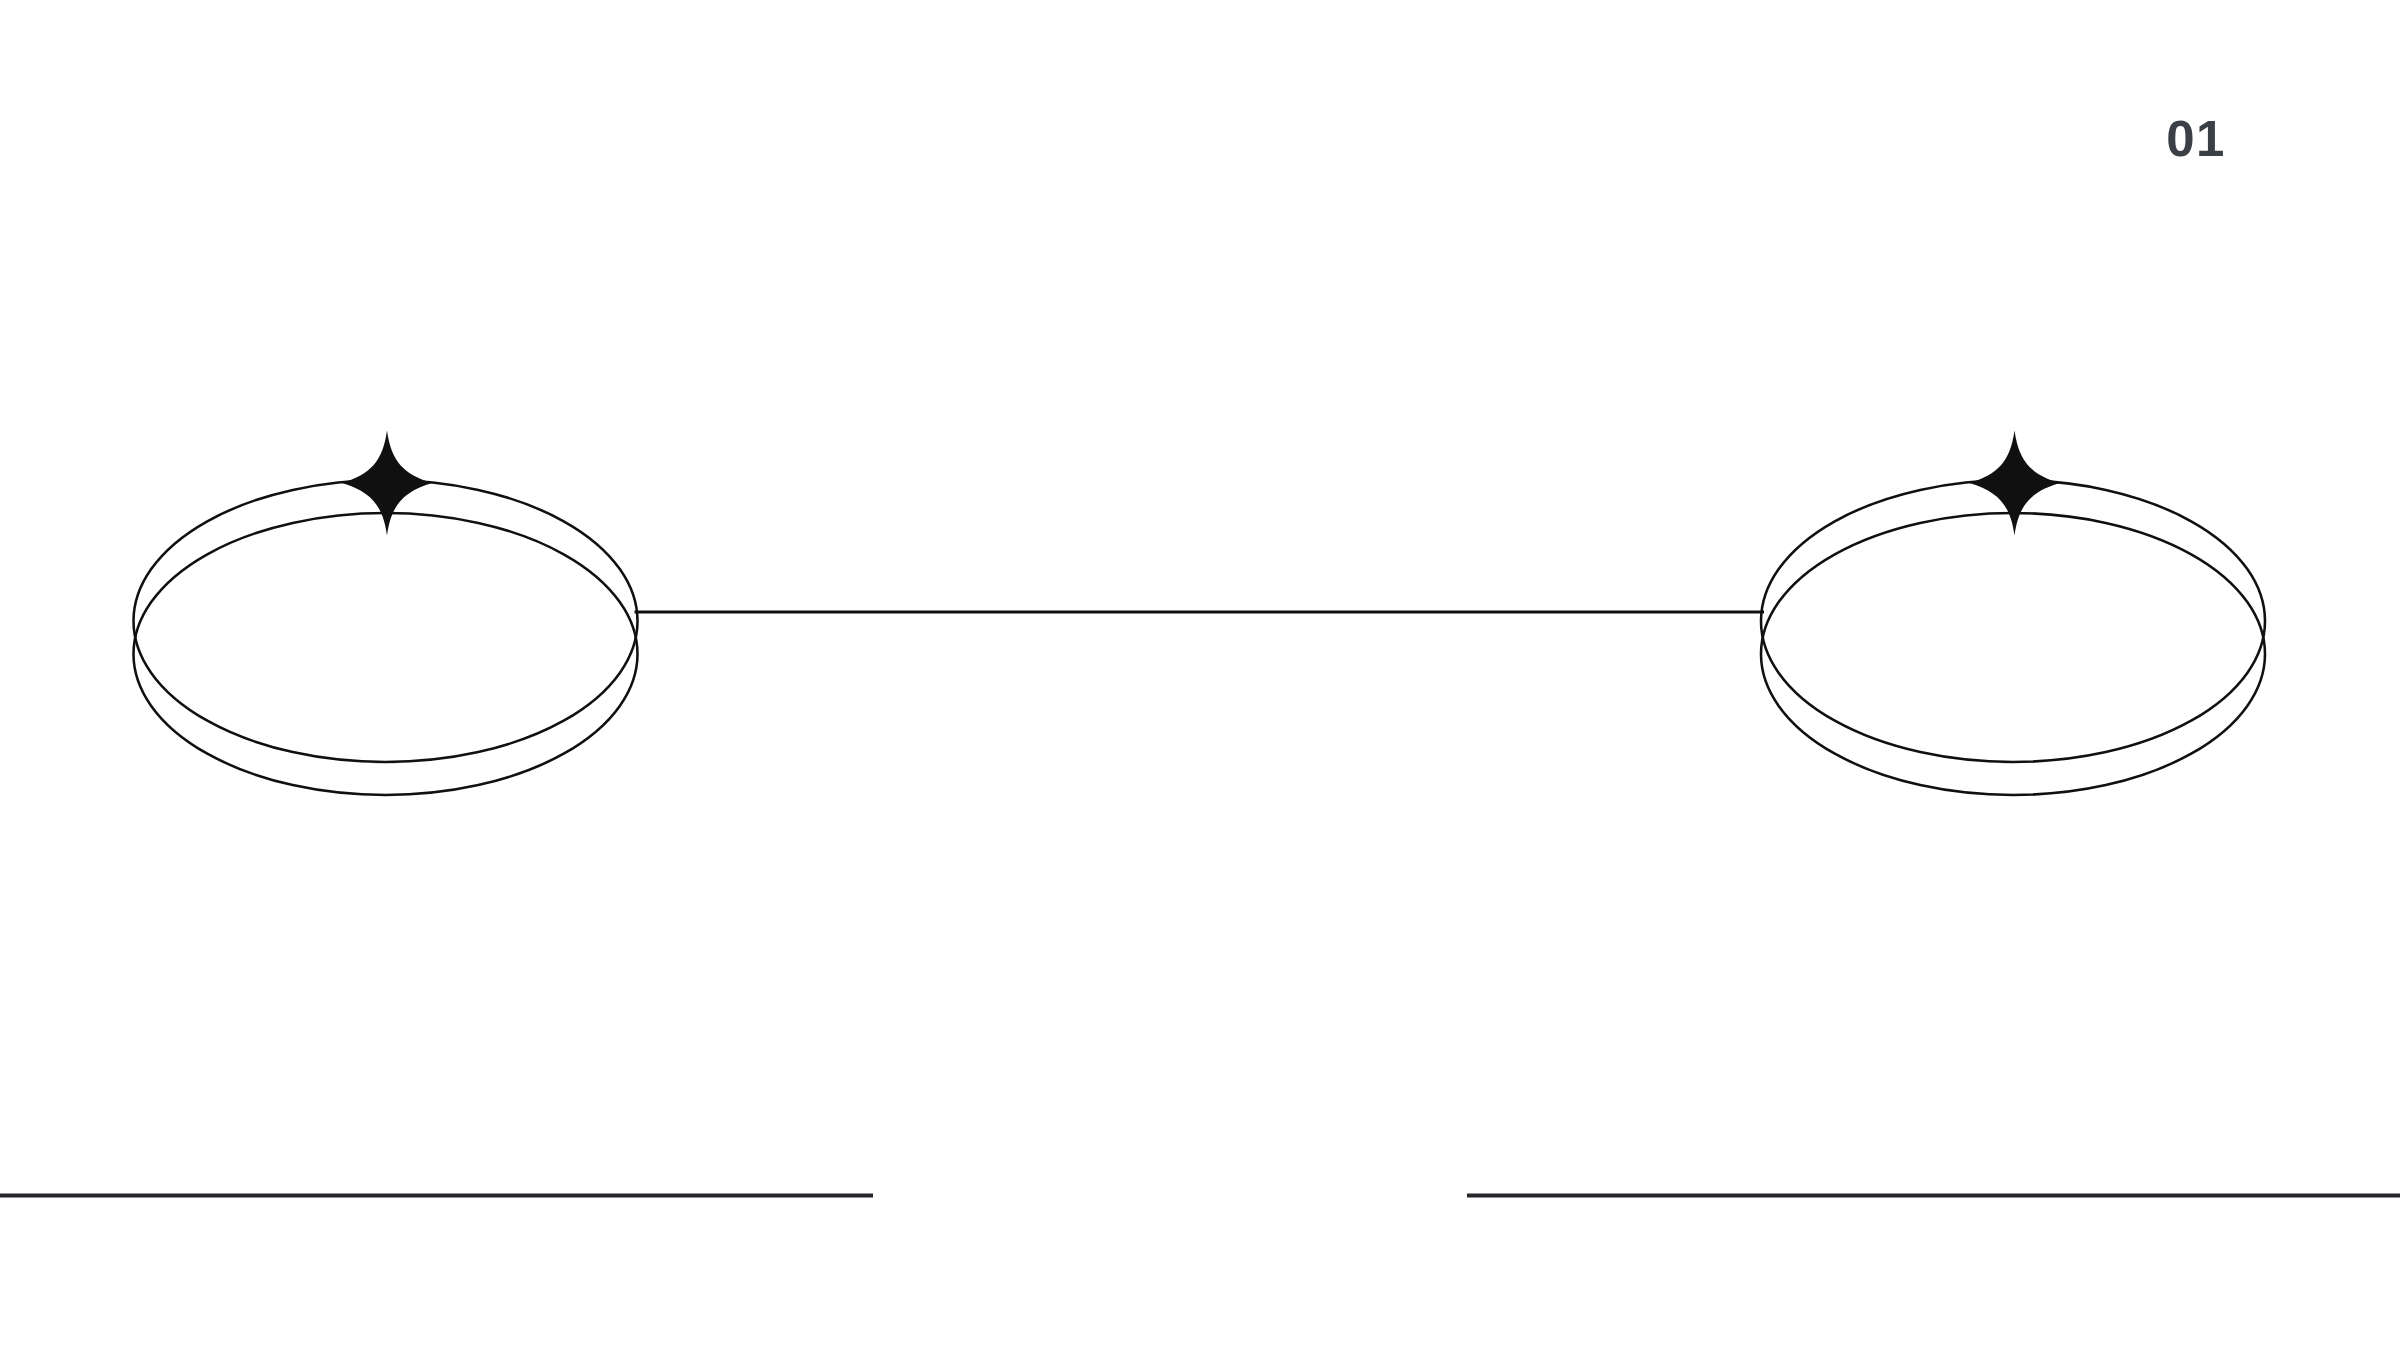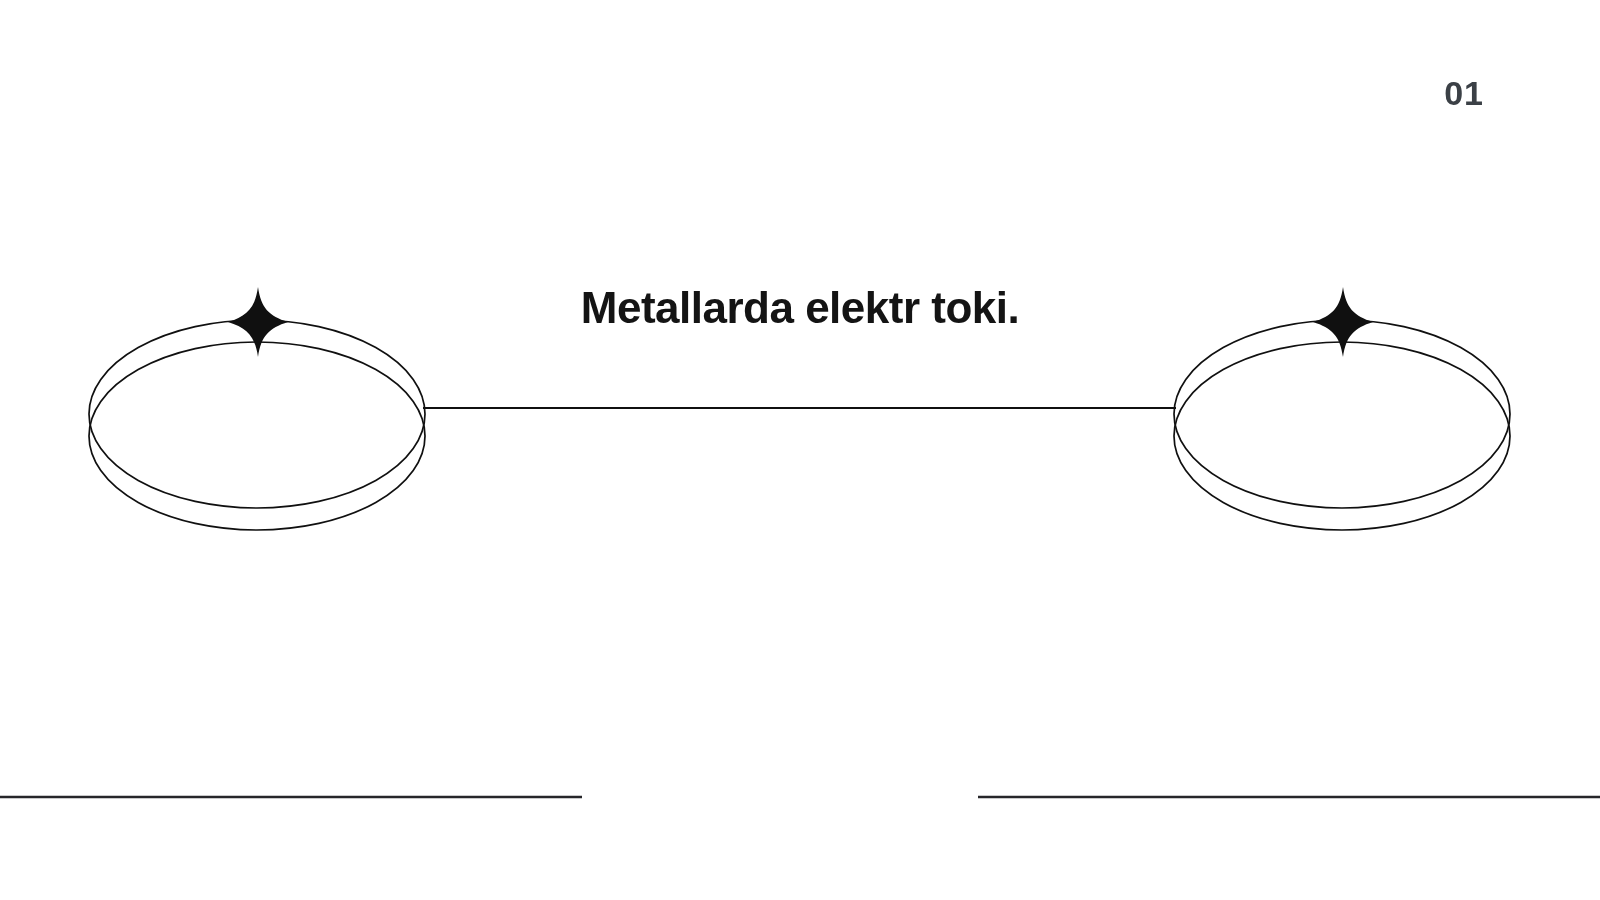--- a/index.html
+++ b/index.html
@@ -66,21 +66,20 @@
     stroke-width:2.6;
   }
 </style>
 </head>
 <body>
 
 <div class="slide">
 
   <span class="page-number">01</span>
 
-  <h1 class="slide-title">Metallarda elektr toki.</h1>
 
   <svg class="diagram-svg" viewBox="0 0 1600 900" xmlns="http://www.w3.org/2000/svg">
 
     <line class="connector" x1="423" y1="408" x2="1176" y2="408"></line>
 
     <g>
       <ellipse class="loop-ellipse" cx="257" cy="414" rx="168" ry="94"></ellipse>
       <ellipse class="loop-ellipse" cx="257" cy="436" rx="168" ry="94"></ellipse>
       <path class="sparkle" transform="translate(258,322)" d="M0,-35 C3,-14 11,-6 30,0 C11,6 3,14 0,35 C-3,14 -11,6 -30,0 C-11,-6 -3,-14 0,-35 Z"></path>
     </g>

